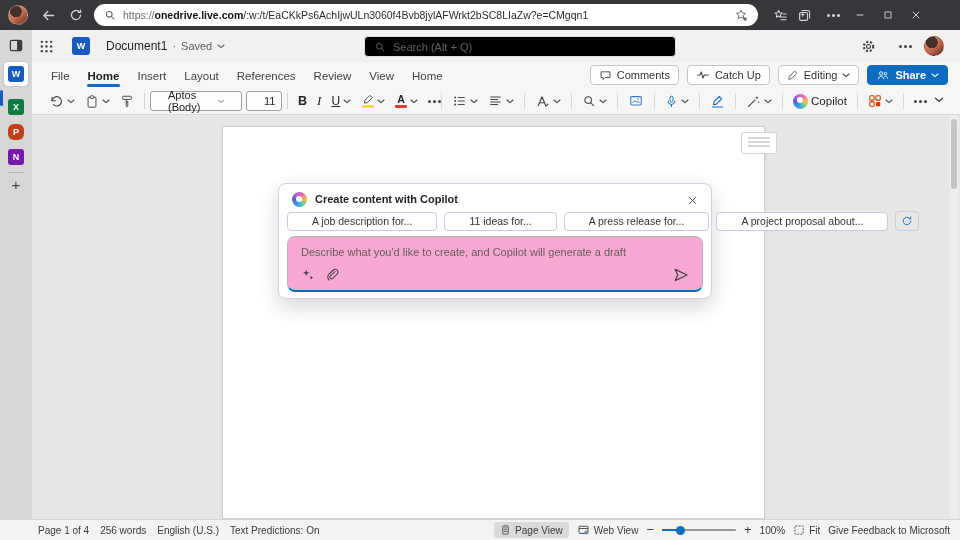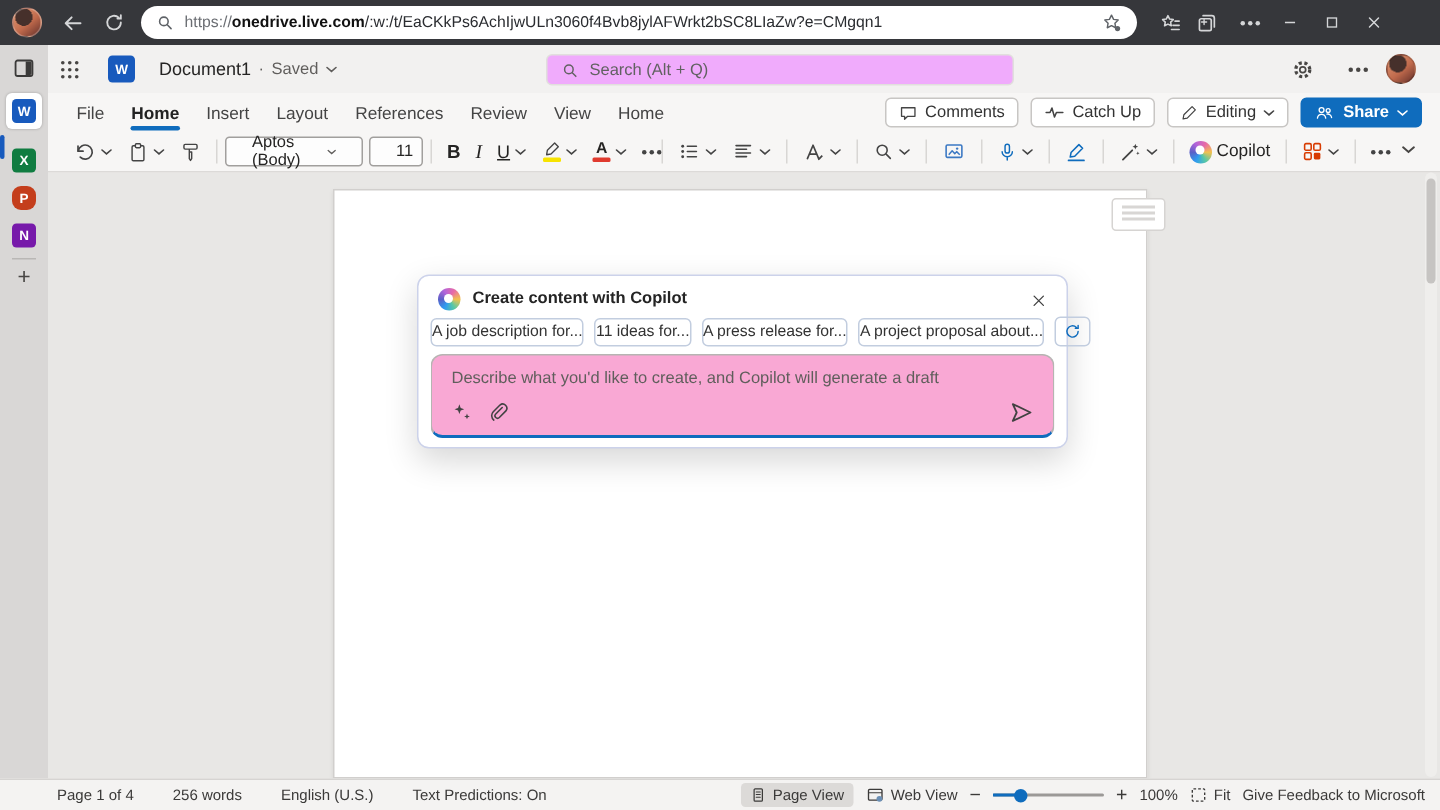--- a/index.html
+++ b/index.html
@@ -13,21 +13,21 @@
   .tb-btn{width:24px;height:24px;display:flex;align-items:center;justify-content:center;border-radius:4px}
   .url-pill{height:22px;width:664px;margin-left:6px;background:#fff;border-radius:11px;display:flex;align-items:center;padding:0 10px;color:#202124;gap:7px}
   .url-text{font-size:10.5px;white-space:nowrap;overflow:hidden}
   .url-scheme{color:#6b6e73}.url-host{font-weight:bold;color:#111}.url-path{color:#2a2c30}
   .win-ctl{width:28px;height:24px;display:flex;align-items:center;justify-content:center}
 
   
   .suite{position:absolute;left:0;top:30px;width:960px;height:32px;background:#f2f1f0;display:flex;align-items:center}
   .doc-title{font-size:12px;color:#252423}
   .muted{color:#605e5c}
-  .search-pill{position:absolute;left:364px;top:6px;width:312px;height:21px;background:#f0abfc;border:1px solid #e1dfdd;border-radius:4px;display:flex;align-items:center;gap:7px;padding:0 9px;color:#616161}
+  .search-pill{position:absolute;left:364px;top:6px;width:312px;height:21px;background:#000000;border:1px solid #e1dfdd;border-radius:4px;display:flex;align-items:center;gap:7px;padding:0 9px;color:#616161}
   .hicon{color:#484644}
 
   
   .rail{position:absolute;left:0;top:30px;width:32px;height:489px;background:#d9d7d6;display:flex;flex-direction:column;align-items:center}
   .tile{width:16px;height:16px;border-radius:3px;color:#fff;font-size:9px;font-weight:bold;display:flex;align-items:center;justify-content:center}
   .rail-active{width:24px;height:24px;background:#fff;border-radius:4px;display:flex;align-items:center;justify-content:center;box-shadow:0 0 2px rgba(0,0,0,.25)}
   .rail-indicator{position:absolute;left:0;top:60px;width:3px;height:16px;border-radius:2px;background:#185abd}
   .rail-div{width:16px;height:1px;background:#b9b7b5;margin:7px 0 5px}
 
   
@@ -60,30 +60,30 @@
   .side-tab{position:absolute;left:741px;top:132px;width:36px;height:22px;background:#fff;border:1px solid #d6d4d2;border-radius:3px;padding:4px 6px}
   .side-tab i{display:block;height:1.5px;background:#d8d6d4;margin-bottom:2.5px}
   .vscroll{position:absolute;right:2px;top:115px;width:8px;height:403px;background:#efeeec;border-radius:4px}
   .vthumb{position:absolute;left:1px;top:4px;width:6px;height:70px;background:#c6c4c2;border-radius:3px}
 
   
   .dlg{position:absolute;left:278px;top:183px;width:434px;height:116px;background:#fff;border:1px solid #ccd2ea;border-radius:8px;box-shadow:0 8px 22px rgba(0,0,0,.16)}
   .dlg-title{position:absolute;left:36px;top:9px;font-size:11px;font-weight:bold;color:#242424}
   .dlg-close{position:absolute;right:10px;top:7px;width:18px;height:18px;display:flex;align-items:center;justify-content:center;color:#424242}
   .chips{position:absolute;left:8px;top:27px;display:flex;gap:7px;align-items:center}
-  .chip{height:19px;display:flex;align-items:center;padding:0 0;border:1px solid #c2cddf;border-radius:4px;background:#fff;font-size:10.5px;color:#333;white-space:nowrap}
+  .chip{height:19px;display:flex;align-items:center;padding:0 24px;border:1px solid #c2cddf;border-radius:4px;background:#fff;font-size:10.5px;color:#333;white-space:nowrap}
   .chip-refresh{width:24px;height:20px;display:flex;align-items:center;justify-content:center;border:1px solid #c2cddf;border-radius:4px;color:#0f6cbd}
   .prompt{position:absolute;left:8px;right:8px;top:52px;height:56px;background:#f9a8d4;border:1px solid #b6b4b2;border-bottom:2px solid #0f6cbd;border-radius:8px}
   .prompt-ph{position:absolute;left:13px;top:9px;font-size:11px;color:#605e5c}
   .prompt-icons{position:absolute;left:13px;bottom:8px;display:flex;gap:10px;color:#424242}
   .send{position:absolute;right:13px;bottom:7px;color:#424242}
 
   
   .status{position:absolute;left:0;top:519px;width:960px;height:21px;background:#f4f3f2;border-top:1px solid #d6d4d2;display:flex;align-items:center;font-size:10px;color:#3b3a39}
-  .st-left{display:flex;gap:26px;margin-left:38px;align-items:center}
+  .st-left{display:flex;gap:11px;margin-left:38px;align-items:center}
   .st-right{position:absolute;right:10px;display:flex;gap:8px;align-items:center;height:100%}
   .st-item{display:flex;align-items:center;gap:4px;white-space:nowrap}
   .st-sel{background:#dcdad8;border-radius:3px;padding:2px 6px}
   .zoom-track{position:relative;width:74px;height:2px;background:#9b9997;border-radius:1px}
   .zoom-fill{position:absolute;left:0;top:0;height:2px;width:18px;background:#0f6cbd}
   .zoom-thumb{position:absolute;left:14px;top:-3.5px;width:9px;height:9px;border-radius:50%;background:#0f6cbd}
 </style>
 </head>
 <body>
 

